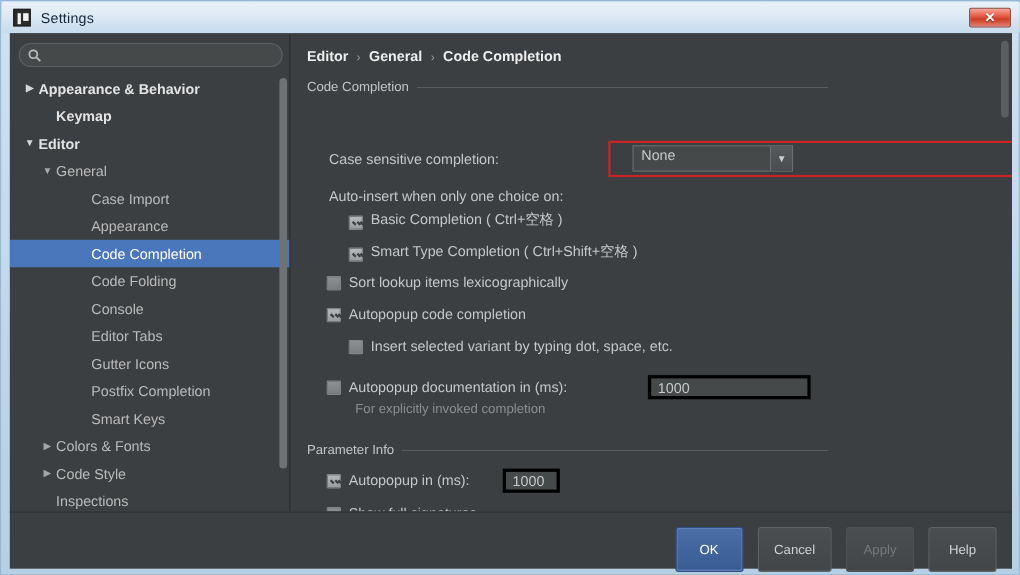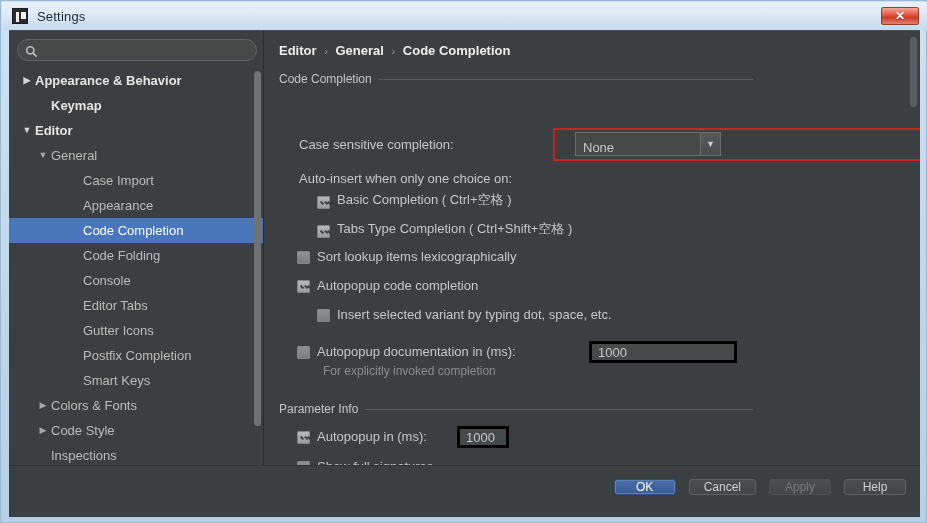--- a/index.html
+++ b/index.html
@@ -144,21 +144,21 @@
   .cb.checked:after {
     content: ""; position: absolute; left: 2px; top: 5px;
     width: 4px; height: 2px; background: #3a3d3f;
     transform: rotate(45deg); box-shadow: 3px -3px 0 0 #3a3d3f, 5px -5px 0 0 #3a3d3f;
   }
 
   
   #combo {
     position: absolute; left: 310px; top: 101px; width: 146px; height: 24px;
     background: #45494a; border: 1px solid #6a6e70;
-    display: flex; align-items: flex-end;
+    display: flex; align-items: flex-start;
   }
   #combo-value {
     flex: 1 1 auto; padding-left: 7px; font-size: 13px; color: #c6c8ca;
   }
   #combo-arrow {
     width: 20px; height: 22px; flex: none; border-left: 1px solid #6a6e70;
     background: linear-gradient(180deg,#55595b 0%,#4a4e50 100%);
     display: flex; align-items: center; justify-content: center;
     color: #c9cbcd; font-size: 9px;
   }
@@ -187,21 +187,21 @@
   
   #button-bar {
     position: absolute; left: 0; top: 434px; width: 911px; height: 52px;
     background: #3c3f41; border-top: 1px solid #323232;
   }
   #buttons {
     position: absolute; right: 14px; top: 13px;
     display: flex; gap: 13px;
   }
   .btn {
-    min-width: 62px; height: 16px; padding: 0 14px;
+    min-width: 62px; height: 41px; padding: 0 14px;
     font-size: 12px; font-family: "Liberation Sans", sans-serif;
     color: #cfd1d3; background: linear-gradient(180deg,#4a4e50 0%,#424648 100%);
     border: 1px solid #5d6163; border-radius: 3px;
     display: flex; align-items: center; justify-content: center;
     cursor: default;
   }
   .btn.primary {
     background: linear-gradient(180deg,#4b6ea8 0%,#3a5c93 100%);
     border-color: #2f4d7e; color: #ffffff;
     box-shadow: inset 0 0 0 1px #5f81b8;
@@ -368,21 +368,21 @@
         <span class="lbl">Auto-insert when only one choice on:</span>
       </div>
 
       <div class="row" style="left:52px; top:160px;">
         <span class="cb checked"></span>
         <span class="lbl">Basic Completion ( Ctrl+空格 )</span>
       </div>
 
       <div class="row" style="left:52px; top:189px;">
         <span class="cb checked"></span>
-        <span class="lbl">Tabs Type Completion ( Ctrl+Shift+空格 )</span>
+        <span class="lbl">Smart Type Completion ( Ctrl+Shift+空格 )</span>
       </div>
 
       <div class="row" style="left:32px; top:218px;">
         <span class="cb off"></span>
         <span class="lbl">Sort lookup items lexicographically</span>
       </div>
 
       <div class="row" style="left:32px; top:247px;">
         <span class="cb checked"></span>
         <span class="lbl">Autopopup code completion</span>

